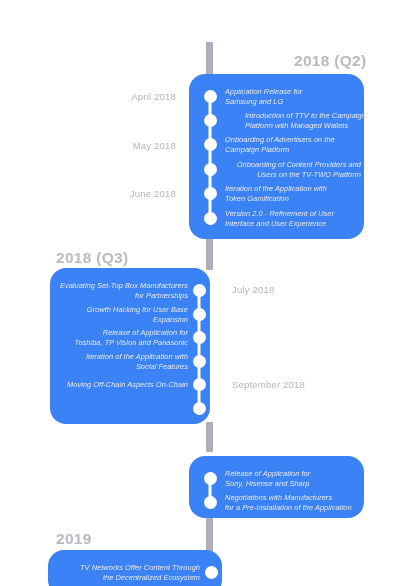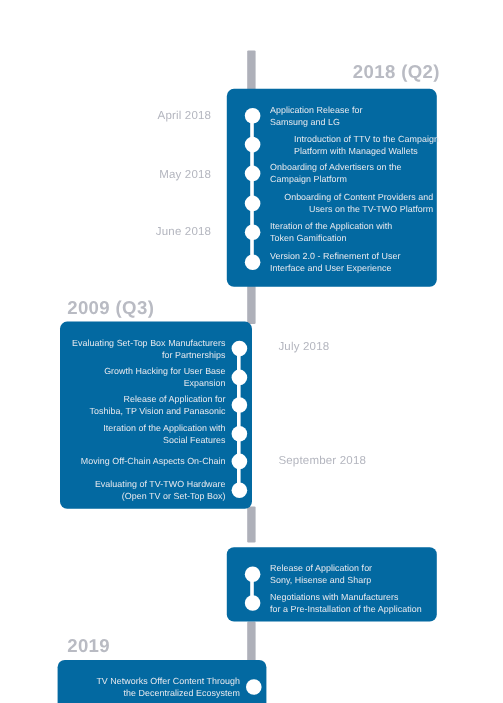--- a/index.html
+++ b/index.html
@@ -36,22 +36,23 @@
     font-size: 15.5px;
     font-weight: bold;
     color: #b9bbc3;
     letter-spacing: 0.3px;
     white-space: nowrap;
   }
 
   
   .panel {
     position: absolute;
-    background: #0369a1;
-    border-radius: 6px;
+    background: #3b82f6;
+    border-radius: 16px;
+    font-style: italic;
   }
 
   
   .panel-rail {
     position: absolute;
     width: 3px;
     background: #ffffff;
     left: 50%;
     transform: translateX(-50%);
   }
@@ -130,21 +131,21 @@
 
     <div class="event-dot" style="left:15px; top:138px;"></div>
     <div class="event-text right-side" style="left:36px; top:135px; width:134px;">Version 2.0 - Refinement of User
 Interface and User Experience</div>
   </div>
 
   <div class="month-label align-right" style="left:98px; top:91px; width:78px;">April 2018</div>
   <div class="month-label align-right" style="left:98px; top:140px; width:78px;">May 2018</div>
   <div class="month-label align-right" style="left:98px; top:188px; width:78px;">June 2018</div>
 
-  <div class="period-heading" style="left:56px; top:249px;">2009 (Q3)</div>
+  <div class="period-heading" style="left:56px; top:249px;">2018 (Q3)</div>
 
   <div class="panel" style="left:50px; top:268px; width:160px; height:156px;">
     <div class="panel-rail" style="left:149px; top:22px; height:118px;"></div>
 
     <div class="event-dot" style="left:143px; top:16px;"></div>
     <div class="event-text left-side" style="left:4px; top:13px; width:134px;">Evaluating Set-Top Box Manufacturers
 for Partnerships</div>
 
     <div class="event-dot" style="left:143px; top:40px;"></div>
     <div class="event-text left-side" style="left:4px; top:37px; width:134px;">Growth Hacking for User Base
@@ -155,22 +156,20 @@
 Toshiba, TP Vision and Panasonic</div>
 
     <div class="event-dot" style="left:143px; top:87px;"></div>
     <div class="event-text left-side" style="left:4px; top:84px; width:134px;">Iteration of the Application with
 Social Features</div>
 
     <div class="event-dot" style="left:143px; top:110px;"></div>
     <div class="event-text left-side" style="left:4px; top:112px; width:134px;">Moving Off-Chain Aspects On-Chain</div>
 
     <div class="event-dot" style="left:143px; top:134px;"></div>
-    <div class="event-text left-side" style="left:4px; top:131px; width:134px;">Evaluating of TV-TWO Hardware
-(Open TV or Set-Top Box)</div>
   </div>
 
   <div class="month-label align-left" style="left:232px; top:284px; width:110px;">July 2018</div>
   <div class="month-label align-left" style="left:232px; top:379px; width:110px;">September 2018</div>
 
 
   <div class="panel" style="left:189px; top:456px; width:175px; height:62px;">
     <div class="panel-rail" style="left:21px; top:22px; height:24px;"></div>
 
     <div class="event-dot" style="left:15px; top:16px;"></div>

